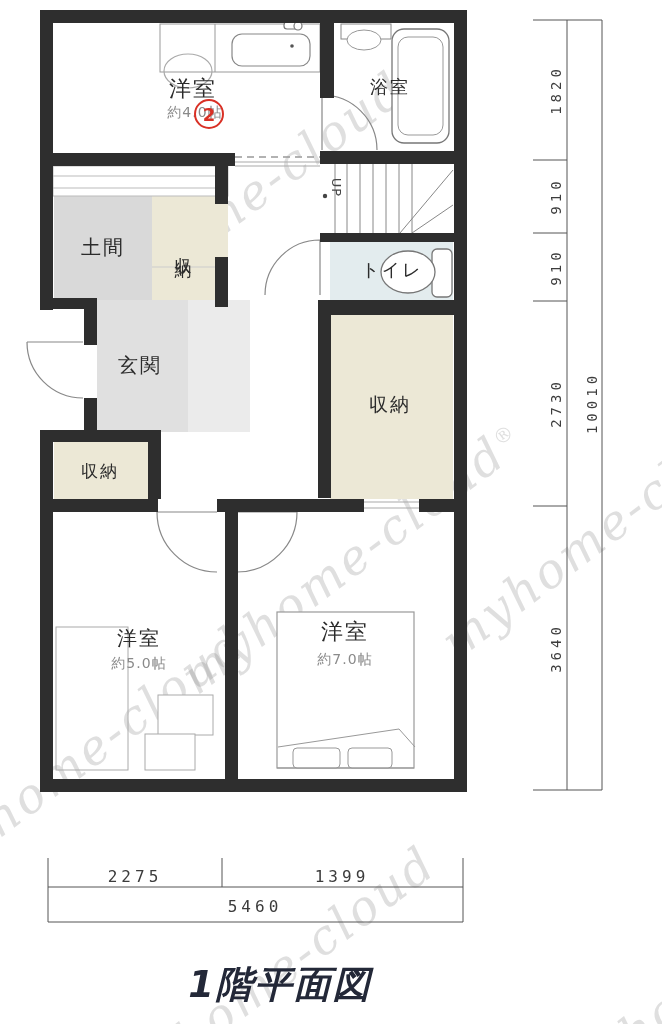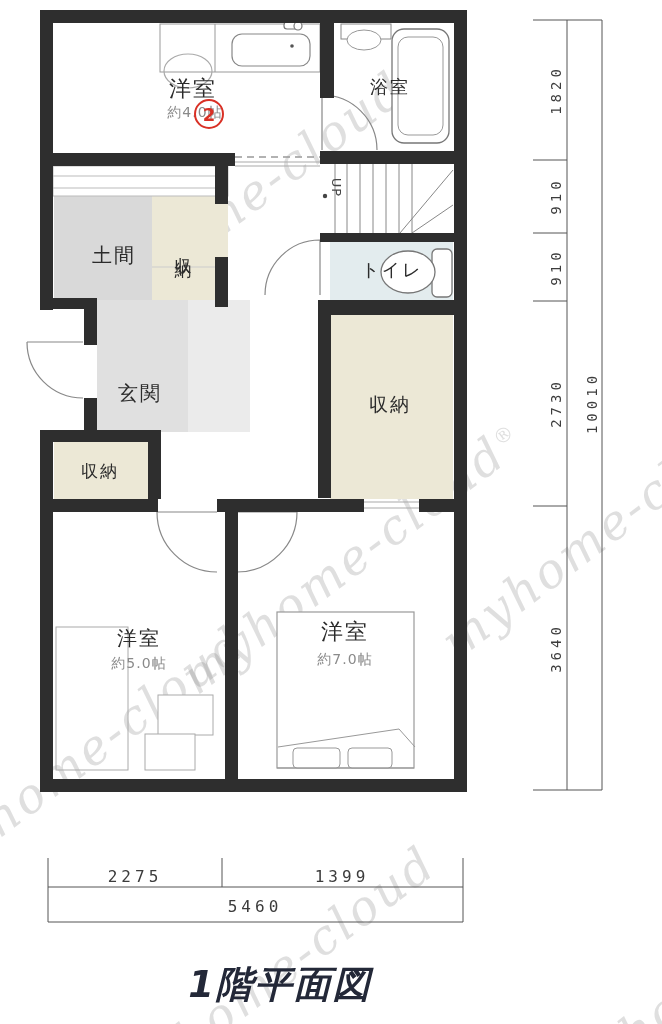--- a/index.html
+++ b/index.html
@@ -152,24 +152,24 @@
   <div class="wall" style="left:419px;top:499px;width:48px;height:13px;"></div>
   <div class="wall" style="left:225px;top:499px;width:13px;height:293px;"></div>
   <div class="wall" style="left:148px;top:430px;width:13px;height:69px;"></div>
 
   <div class="roomlabel" style="left:193px;top:89px;font-size:22px;">洋室</div>
   <div class="sizelabel" style="left:186px;top:113px;margin-left:9px;">約4.0帖</div>
   <div class="badge" style="left:194px;top:99px;">
       <span>2</span>
     </div>
   <div class="roomlabel" style="left:390px;top:87px;font-size:18px;">浴室</div>
-  <div class="roomlabel" style="left:114px;top:247px;margin-top:8px;">土間</div>
+  <div class="roomlabel" style="left:103px;top:247px;">土間</div>
   <div class="roomlabel vtext" style="left:184px;top:248px;font-size:17px;">収納</div>
   <div class="roomlabel" style="left:392px;top:270px;font-size:18px;">トイレ</div>
-  <div class="roomlabel" style="left:140px;top:365px;margin-top:28px;">玄関</div>
+  <div class="roomlabel" style="left:140px;top:365px;">玄関</div>
   <div class="roomlabel" style="left:100px;top:471px;font-size:17px;">収納</div>
   <div class="roomlabel" style="left:390px;top:405px;font-size:19px;">収納</div>
   <div class="roomlabel" style="left:139px;top:638px;">洋室</div>
   <div class="sizelabel" style="left:139px;top:664px;">約5.0帖</div>
   <div class="roomlabel" style="left:345px;top:632px;font-size:22px;">洋室</div>
   <div class="sizelabel" style="left:345px;top:660px;">約7.0帖</div>
   <div class="up" style="left:327px;top:180px;">UP</div>
 
   <div class="dimv" style="left:556px;top:90px;">1820</div>
   <div class="dimv" style="left:556px;top:196px;">910</div>

